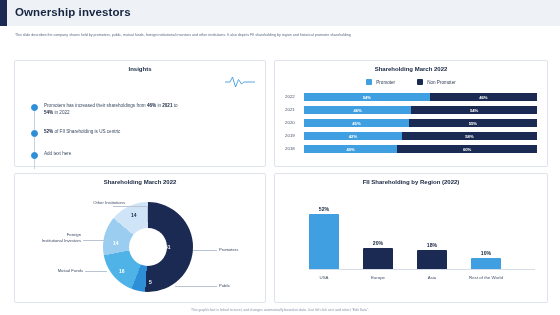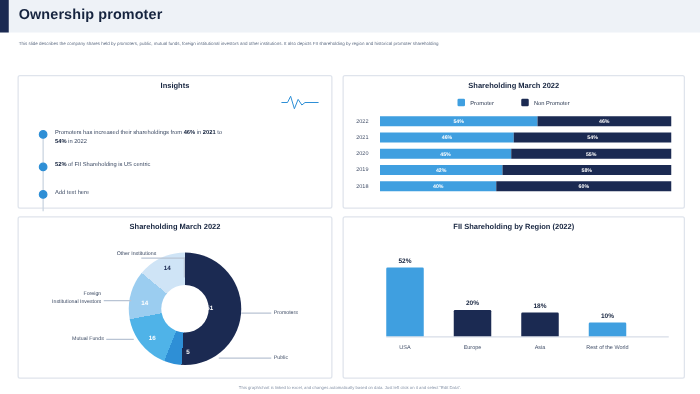--- a/index.html
+++ b/index.html
@@ -119,21 +119,21 @@
     font-size:3.4px;color:#8794a8;
   }
 </style>
 </head>
 <body>
 
 <div class="slide">
 
   <div class="header">
     <div class="header-accent"></div>
-    <div class="title">Ownership promoter</div>
+    <div class="title">Ownership investors</div>
   </div>
   <div class="subtitle">This slide describes the company shares held by promoters, public, mutual funds, foreign institutional investors and other institutions. It also depicts FII shareholding by region and historical promoter shareholding</div>
 
   <div class="card" id="insights-card">
     <div class="card-title">Insights</div>
     <svg class="insights-wave" viewBox="0 0 60 28">
       <polyline points="0,14 10,14 15,4 21,24 27,9 33,18 38,14 60,14" fill="none" stroke="#2e8fd6" stroke-width="1.6"></polyline>
     </svg>
     <div class="vline"></div>
 

